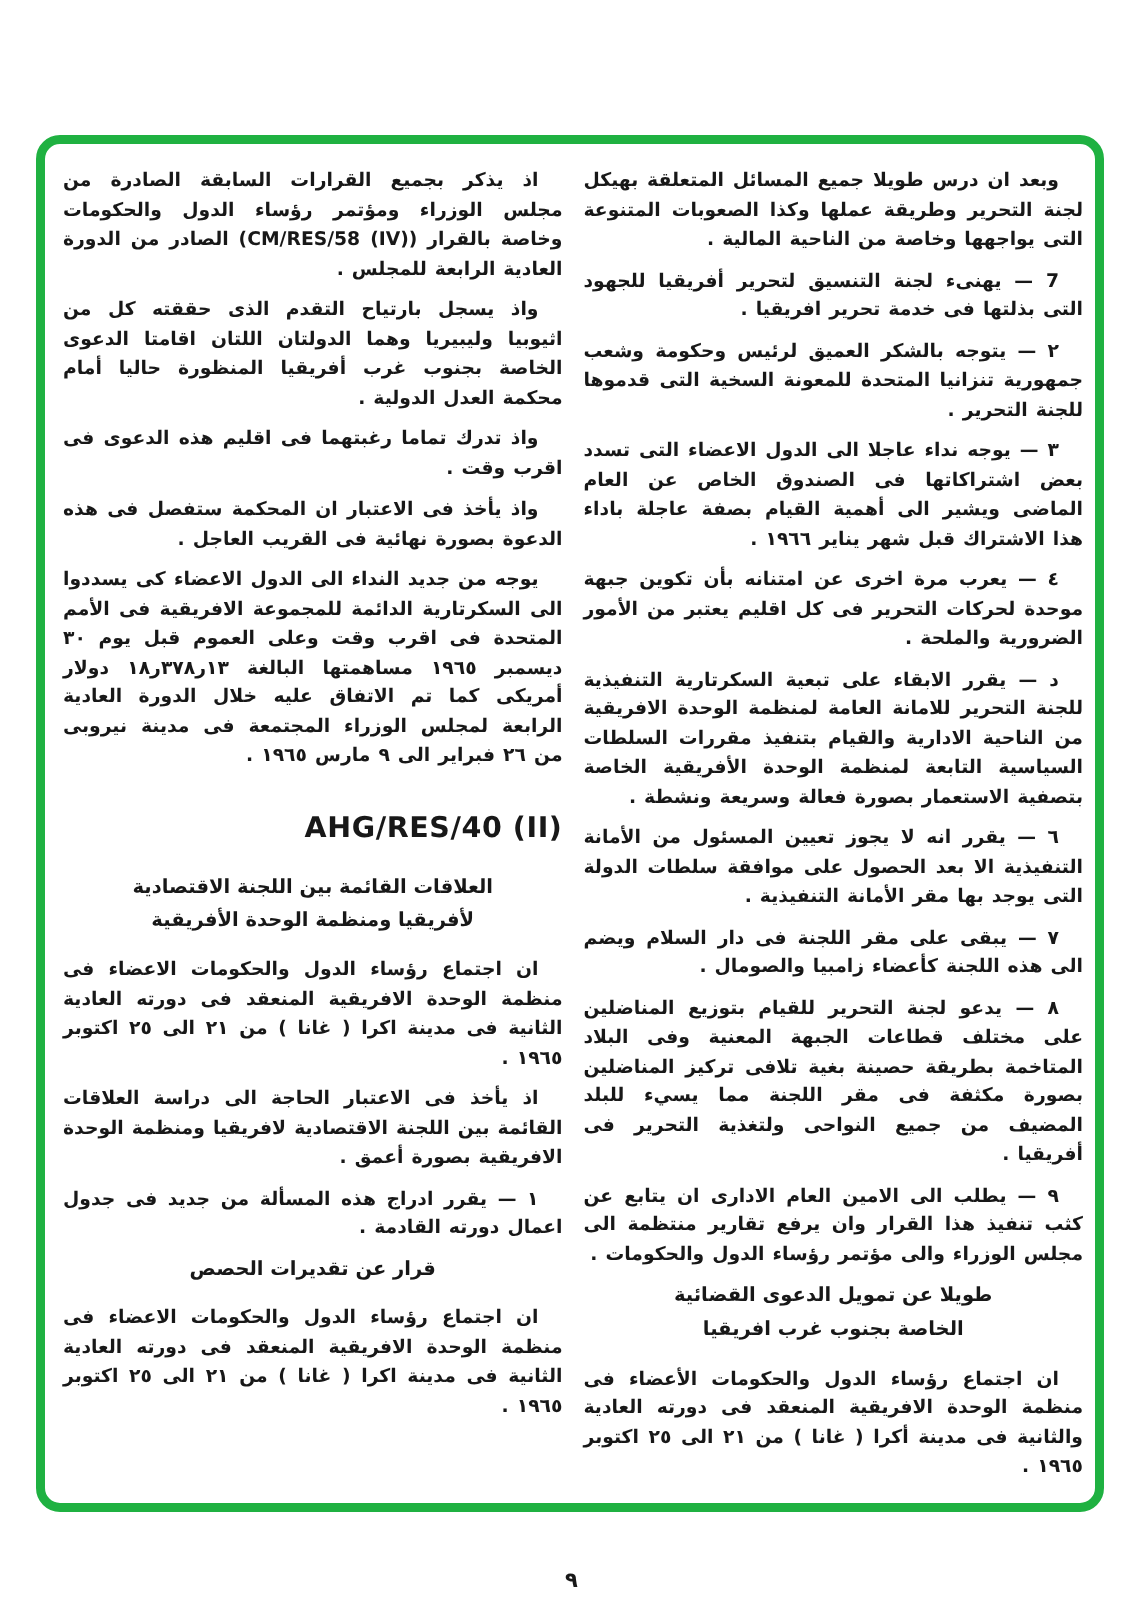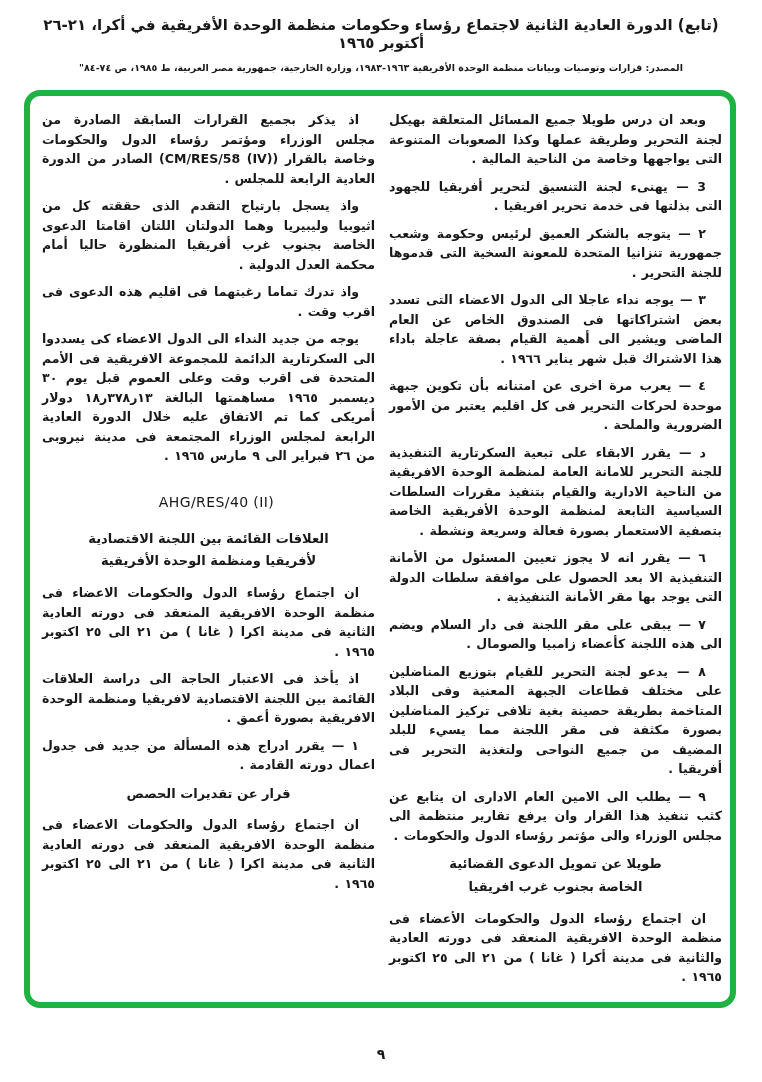--- a/index.html
+++ b/index.html
@@ -15,66 +15,63 @@
     border:6px solid #1fb141;border-radius:16px;box-sizing:border-box;
     padding:14px 8px 4px 12px;overflow:hidden;background:#fff;
   }
   .cols{display:flex;direction:rtl;gap:14px;height:100%;}
   .column{flex:1;min-width:0;direction:rtl;text-align:justify;}
   .para{
     margin:0 0 8px 0;font-size:12.5px;line-height:1.56;font-weight:bold;
     text-indent:16px;word-spacing:1px;
   }
   .res-code{
-    direction:ltr;text-align:center;font-weight:normal;font-size:14px;
+    direction:ltr;text-align:right;font-weight:bold;font-size:19px;
     margin:28px 0 18px 0;padding-left:16px;letter-spacing:.4px;
     font-family:"DejaVu Sans",sans-serif;
   }
   .col-heading{
     text-align:center;font-weight:bold;font-size:13px;line-height:1.75;
     margin:0 0 10px 0;
   }
   .page-num{
     position:absolute;bottom:20px;left:0;right:0;text-align:center;
     font-size:14px;font-weight:bold;
   }
 </style>
 </head>
 <body>
 
 <div class="page">
 
-  <div class="header">
-    <div class="doc-title">(تابع) الدورة العادية الثانية لاجتماع رؤساء وحكومات منظمة الوحدة الأفريقية في أكرا، ٢١-٢٦ أكتوبر ١٩٦٥</div>
-    <div class="doc-source">المصدر: قرارات وتوصيات وبيانات منظمة الوحدة الأفريقية ١٩٦٣-١٩٨٣، وزارة الخارجية، جمهورية مصر العربية، ط ١٩٨٥، ص ٧٤-٨٤"</div>
-  </div>
 
   <div class="frame">
     <div class="cols">
         <div class="column">
           <p class="para">وبعد ان درس طويلا جميع المسائل المتعلقة بهيكل لجنة التحرير وطريقة عملها وكذا الصعوبات المتنوعة التى يواجهها وخاصة من الناحية المالية .</p>
-          <p class="para">3 — يهنىء لجنة التنسيق لتحرير أفريقيا للجهود التى بذلتها فى خدمة تحرير افريقيا .</p>
+          <p class="para">7 — يهنىء لجنة التنسيق لتحرير أفريقيا للجهود التى بذلتها فى خدمة تحرير افريقيا .</p>
           <p class="para">٢ — يتوجه بالشكر العميق لرئيس وحكومة وشعب جمهورية تنزانيا المتحدة للمعونة السخية التى قدموها للجنة التحرير .</p>
           <p class="para">٣ — يوجه نداء عاجلا الى الدول الاعضاء التى تسدد بعض اشتراكاتها فى الصندوق الخاص عن العام الماضى ويشير الى أهمية القيام بصفة عاجلة باداء هذا الاشتراك قبل شهر يناير ١٩٦٦ .</p>
           <p class="para">٤ — يعرب مرة اخرى عن امتنانه بأن تكوين جبهة موحدة لحركات التحرير فى كل اقليم يعتبر من الأمور الضرورية والملحة .</p>
           <p class="para">د — يقرر الابقاء على تبعية السكرتارية التنفيذية للجنة التحرير للامانة العامة لمنظمة الوحدة الافريقية من الناحية الادارية والقيام بتنفيذ مقررات السلطات السياسية التابعة لمنظمة الوحدة الأفريقية الخاصة بتصفية الاستعمار بصورة فعالة وسريعة ونشطة .</p>
           <p class="para">٦ — يقرر انه لا يجوز تعيين المسئول من الأمانة التنفيذية الا بعد الحصول على موافقة سلطات الدولة التى يوجد بها مقر الأمانة التنفيذية .</p>
           <p class="para">٧ — يبقى على مقر اللجنة فى دار السلام ويضم الى هذه اللجنة كأعضاء زامبيا والصومال .</p>
           <p class="para">٨ — يدعو لجنة التحرير للقيام بتوزيع المناضلين على مختلف قطاعات الجبهة المعنية وفى البلاد المتاخمة بطريقة حصينة بغية تلافى تركيز المناضلين بصورة مكثفة فى مقر اللجنة مما يسيء للبلد المضيف من جميع النواحى ولتغذية التحرير فى أفريقيا .</p>
           <p class="para">٩ — يطلب الى الامين العام الادارى ان يتابع عن كثب تنفيذ هذا القرار وان يرفع تقارير منتظمة الى مجلس الوزراء والى مؤتمر رؤساء الدول والحكومات .</p>
           <div class="col-heading">
             <div>طويلا عن تمويل الدعوى القضائية</div>
             <div>الخاصة بجنوب غرب افريقيا</div>
           </div>
           <p class="para">ان اجتماع رؤساء الدول والحكومات الأعضاء فى منظمة الوحدة الافريقية المنعقد فى دورته العادية والثانية فى مدينة أكرا ( غانا ) من ٢١ الى ٢٥ اكتوبر ١٩٦٥ .</p>
         </div>
         <div class="column">
           <p class="para">اذ يذكر بجميع القرارات السابقة الصادرة من مجلس الوزراء ومؤتمر رؤساء الدول والحكومات وخاصة بالقرار (CM/RES/58 (IV)) الصادر من الدورة العادية الرابعة للمجلس .</p>
           <p class="para">واذ يسجل بارتياح التقدم الذى حققته كل من اثيوبيا وليبيريا وهما الدولتان اللتان اقامتا الدعوى الخاصة بجنوب غرب أفريقيا المنظورة حاليا أمام محكمة العدل الدولية .</p>
           <p class="para">واذ تدرك تماما رغبتهما فى اقليم هذه الدعوى فى اقرب وقت .</p>
+          <p class="para">واذ يأخذ فى الاعتبار ان المحكمة ستفصل فى هذه الدعوة بصورة نهائية فى القريب العاجل .</p>
           <p class="para">يوجه من جديد النداء الى الدول الاعضاء كى يسددوا الى السكرتارية الدائمة للمجموعة الافريقية فى الأمم المتحدة فى اقرب وقت وعلى العموم قبل يوم ٣٠ ديسمبر ١٩٦٥ مساهمتها البالغة ١٣ر٣٧٨ر١٨ دولار أمريكى كما تم الاتفاق عليه خلال الدورة العادية الرابعة لمجلس الوزراء المجتمعة فى مدينة نيروبى من ٢٦ فبراير الى ٩ مارس ١٩٦٥ .</p>
           <div class="res-code">AHG/RES/40 (II)</div>
           <div class="col-heading">
             <div>العلاقات القائمة بين اللجنة الاقتصادية</div>
             <div>لأفريقيا ومنظمة الوحدة الأفريقية</div>
           </div>
           <p class="para">ان اجتماع رؤساء الدول والحكومات الاعضاء فى منظمة الوحدة الافريقية المنعقد فى دورته العادية الثانية فى مدينة اكرا ( غانا ) من ٢١ الى ٢٥ اكتوبر ١٩٦٥ .</p>
           <p class="para">اذ يأخذ فى الاعتبار الحاجة الى دراسة العلاقات القائمة بين اللجنة الاقتصادية لافريقيا ومنظمة الوحدة الافريقية بصورة أعمق .</p>
           <p class="para">١ — يقرر ادراج هذه المسألة من جديد فى جدول اعمال دورته القادمة .</p>
           <div class="col-heading">

